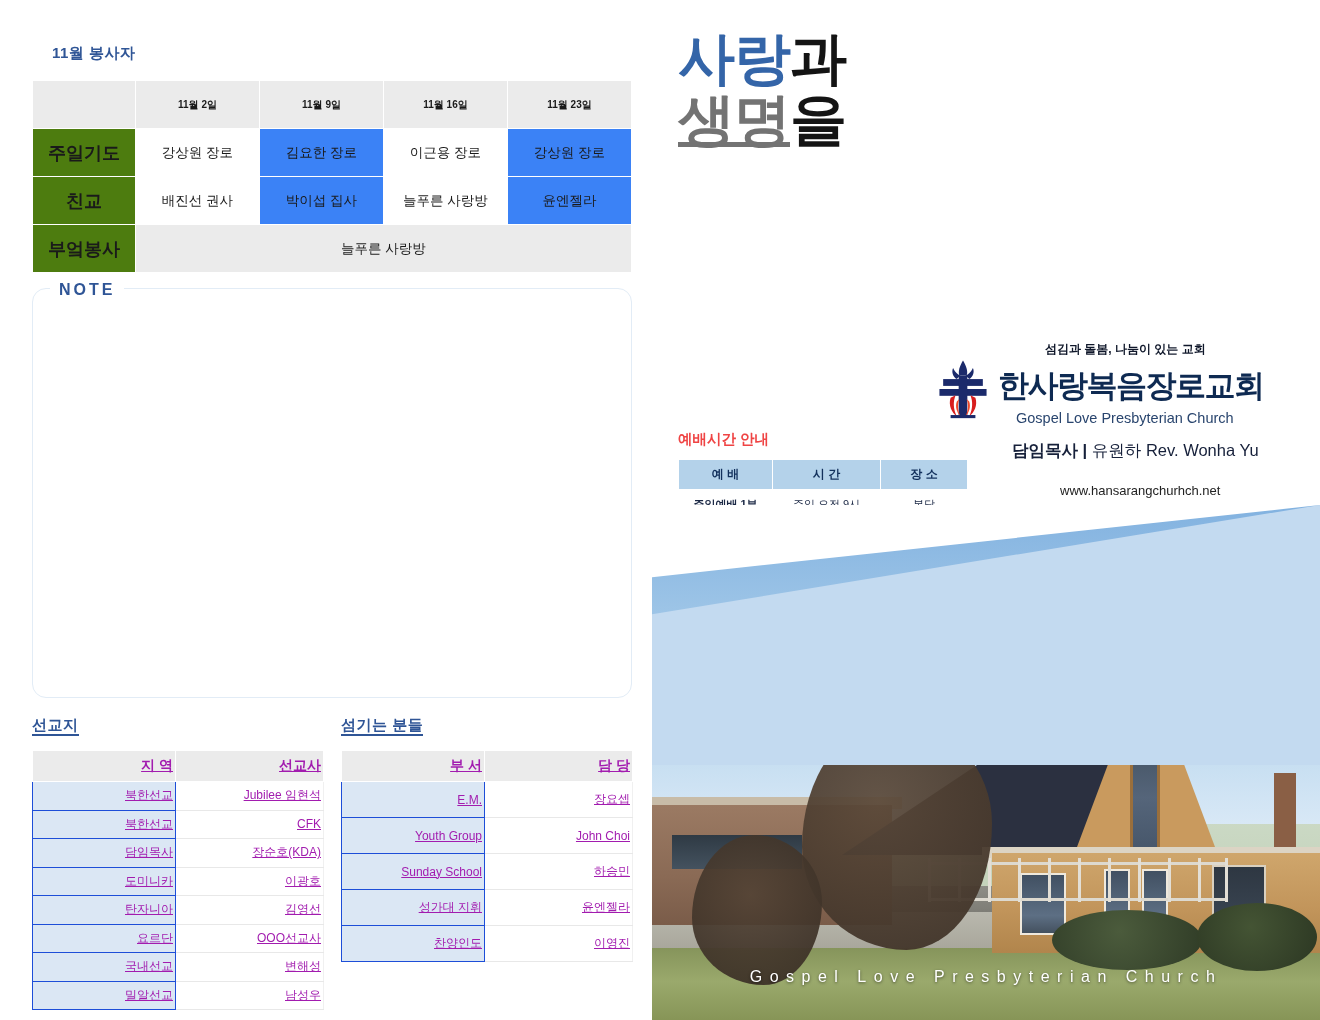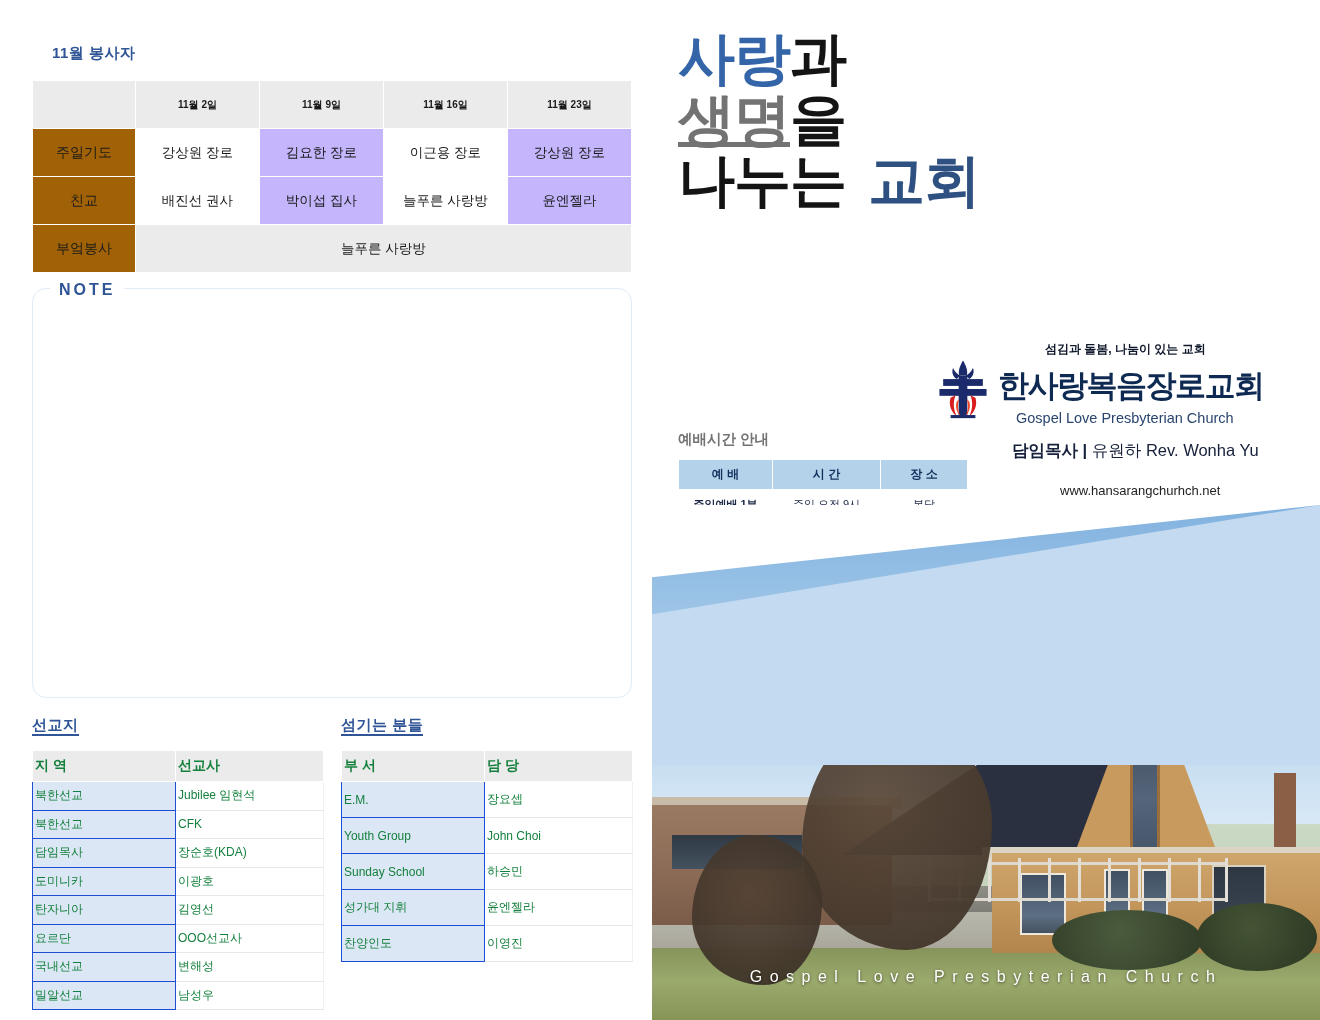--- a/index.html
+++ b/index.html
@@ -24,23 +24,23 @@
     border-collapse:collapse;table-layout:fixed;
   }
   #volunteer-table td,#volunteer-table th{
     border:1px solid #ffffff;
     text-align:center;vertical-align:middle;
     font-size:13.5px;color:#1a1a1a;
     height:47px;padding:0 2px;
   }
   #volunteer-table thead th{background:#ebebeb;font-weight:700;font-size:10px;}
   #volunteer-table thead th.corner{background:#ebebeb;}
-  #volunteer-table tbody th{background:#a16207;font-weight:400;width:103px;font-size:14px;}
+  #volunteer-table tbody th{background:#4d7c0f;font-weight:700;width:103px;font-size:18px;}
   #volunteer-table td.c-white{background:#ffffff;}
-  #volunteer-table td.c-blue{background:#c4b5fd;}
+  #volunteer-table td.c-blue{background:#3b82f6;}
   #volunteer-table td.c-gray{background:#ebebeb;}
 
   
   #note-box{
     left:32px;top:288px;width:600px;height:410px;
     border:1.5px solid #e2ecf6;border-radius:14px;background:#fff;
     box-sizing:border-box;
   }
   #note-label{
     left:50px;top:281px;background:#fff;padding:0 9px;
@@ -49,22 +49,22 @@
 
   
   #mission-title{left:32px;top:716px;}
   #mission-title .ul,#servant-title .ul{border-bottom:2px solid #2f5596;padding-bottom:1px;}
   #servant-title{left:341px;top:716px;}
 
   .mini-table{
     border-collapse:collapse;table-layout:fixed;
   }
   .mini-table th,.mini-table td{
-    text-align:left;vertical-align:middle;
-    font-size:12px;color:#15803d;padding:0 2px;
+    text-align:right;vertical-align:middle;
+    font-size:12px;color:#a21caf;padding:0 2px;text-decoration:underline;
   }
   .mini-table thead th{
     background:#ebebeb;font-weight:700;font-size:14px;height:30px;
     border:1px solid #ffffff;
   }
   .mini-table td.k{background:#dbe7f4;border:1px solid #1d4ed8;}
   .mini-table td.v{background:#ffffff;border:1px solid #f0f0f0;border-bottom:1px solid #e8e8e8;}
 
   #mission-table{left:32px;top:750px;width:292px;}
   #mission-table td{height:27.5px;}
@@ -190,21 +190,21 @@
   }
 
   
   #photo-caption{
     position:absolute;left:0;bottom:34px;width:100%;text-align:center;
     color:#ffffff;font-size:16px;letter-spacing:7.5px;font-weight:400;
     text-shadow:0 1px 3px rgba(0,0,0,.55);
   }
 
   
-  #worship-title{left:18px;top:430px;font-size:14.5px;font-weight:700;color:#737373;}
+  #worship-title{left:18px;top:430px;font-size:14.5px;font-weight:700;color:#ef4444;}
   #worship-table{
     left:18px;top:459px;width:290px;border-collapse:collapse;table-layout:fixed;
   }
   #worship-table th,#worship-table td{
     text-align:center;vertical-align:middle;
     font-size:11px;height:29px;border:1px solid #ffffff;color:#1a2744;padding:0 1px;
   }
   #worship-table thead th{background:#b4d2ea;font-weight:700;font-size:12px;color:#12305c;}
   #worship-table td.svc{font-weight:700;background:#ffffff;}
   #worship-table td.tm{background:#ffffff;}
@@ -370,21 +370,20 @@
         </tr>
     </tbody>
   </table>
 </div>
 
 <div class="abs" id="right-panel">
 
   <div class="abs" id="headline">
     <div><span class="navy">사랑</span><span class="blk">과</span></div>
     <div><span class="lblue">생명</span><span class="blk">을</span></div>
-    <div class="r3"><span class="blk">나누는</span><span class="gap"></span><span class="deep">교회</span></div>
   </div>
 
   <div class="abs" id="tagline">섬김과 돌봄, 나눔이 있는 교회</div>
 
   <svg class="abs" id="logo-mark" viewBox="0 0 100 100">
     <path d="M50 4 C44 14 42 22 44 28 L56 28 C58 22 56 14 50 4 Z" fill="#1b2a6b"></path>
     <path d="M34 16 C38 24 42 27 46 28 L40 34 C34 30 31 23 34 16 Z" fill="#1b2a6b"></path>
     <path d="M66 16 C62 24 58 27 54 28 L60 34 C66 30 69 23 66 16 Z" fill="#1b2a6b"></path>
     <rect x="18" y="34" width="64" height="11" fill="#1b2a6b"></rect>
     <rect x="12" y="50" width="76" height="11" fill="#1b2a6b"></rect>

